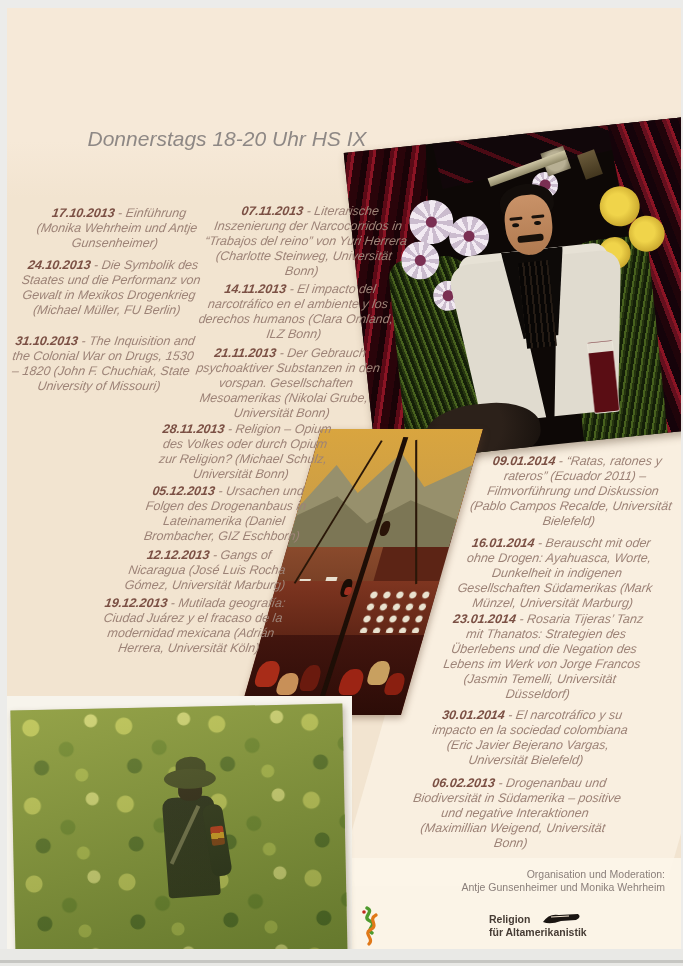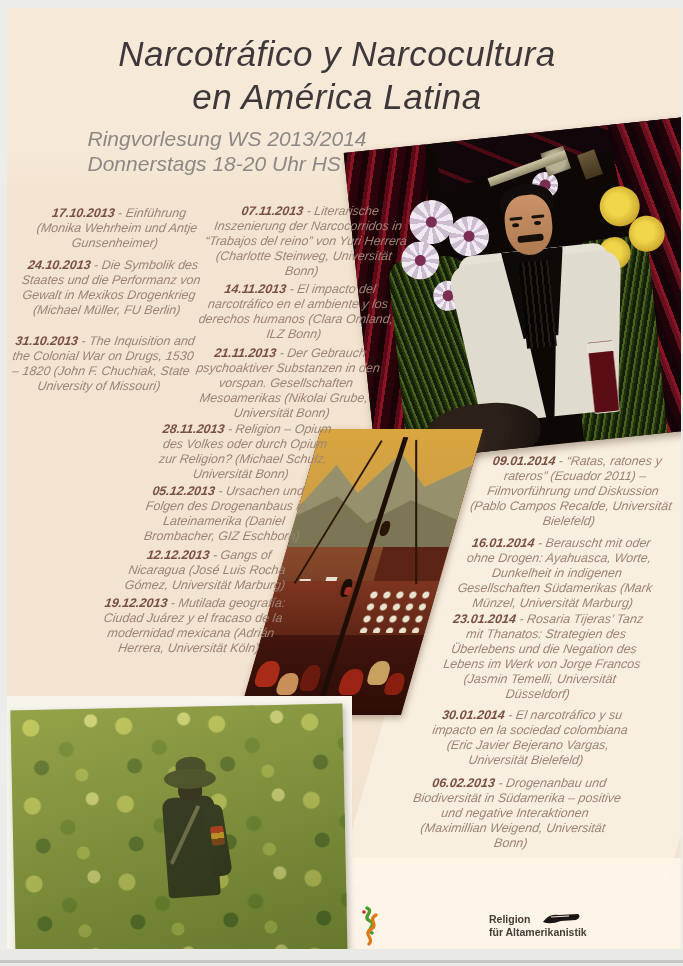--- a/index.html
+++ b/index.html
@@ -129,26 +129,21 @@
 </style>
 </head>
 <body>
 
 <div class="page">
   <div class="poster">
     <div class="band-top"></div>
     <div class="band-right"></div>
     <div class="band-bottom"></div>
 
-    <div class="title">
-      <div>Narcotráfico y Narcocultura</div>
-      <div>en América Latina</div>
-    </div>
     <div class="subtitle">
-      <div>Ringvorlesung WS 2013/2014</div>
       <div>Donnerstags 18-20 Uhr HS IX</div>
     </div>
 
     <div class="malverde">
       <div class="curtT"></div>
       <div class="curtL"></div>
       <div class="curtR"></div>
       <div class="greens" style="left:32px;"></div>
       <div class="greens" style="right:52px;transform:scaleX(-1);"></div>
       <div class="daisy" style="left:58px;top:56px;width:44px;height:44px;"></div>
@@ -220,20 +215,24 @@
     <div class="lec" style="left:146px;top:414px;width:182px;"><span class="ld">28.11.2013</span> <span class="lt">- Religion – Opium des Volkes oder durch Opium zur Religion? (Michael Schulz, Universität Bonn)</span></div>
     <div class="lec" style="left:128px;top:476px;width:180px;"><span class="ld">05.12.2013</span> <span class="lt">- Ursachen und Folgen des Drogenanbaus in Lateinamerika (Daniel Brombacher, GIZ Eschborn)</span></div>
     <div class="lec" style="left:110px;top:540px;width:180px;"><span class="ld">12.12.2013</span> <span class="lt">- Gangs of Nicaragua (José Luis Rocha Gómez, Universität Marburg)</span></div>
     <div class="lec" style="left:92px;top:588px;width:186px;"><span class="ld">19.12.2013</span> <span class="lt">- Mutilada geografía: Ciudad Juárez y el fracaso de la modernidad mexicana (Adrián Herrera, Universität Köln)</span></div>
     <div class="lec" style="left:464px;top:446px;width:204px;"><span class="ld">09.01.2014</span> <span class="lt">- “Ratas, ratones y rateros” (Ecuador 2011) – Filmvorführung und Diskussion (Pablo Campos Recalde, Universität Bielefeld)</span></div>
     <div class="lec" style="left:448px;top:528px;width:204px;"><span class="ld">16.01.2014</span> <span class="lt">- Berauscht mit oder ohne Drogen: Ayahuasca, Worte, Dunkelheit in indigenen Gesellschaften Südamerikas (Mark Münzel, Universität Marburg)</span></div>
     <div class="lec" style="left:434px;top:604px;width:204px;"><span class="ld">23.01.2014</span> <span class="lt">- Rosaria Tijeras’ Tanz mit Thanatos: Strategien des Überlebens und die Negation des Lebens im Werk von Jorge Francos (Jasmin Temelli, Universität Düsseldorf)</span></div>
     <div class="lec" style="left:420px;top:700px;width:204px;"><span class="ld">30.01.2014</span> <span class="lt">- El narcotráfico y su impacto en la sociedad colombiana (Eric Javier Bejerano Vargas, Universität Bielefeld)</span></div>
     <div class="lec" style="left:402px;top:768px;width:212px;"><span class="ld">06.02.2013</span> <span class="lt">- Drogenanbau und Biodiversität in Südamerika – positive und negative Interaktionen (Maximillian Weigend, Universität Bonn)</span></div>
 
+    <div class="org">
+      <div>Organisation und Moderation:</div>
+      <div>Antje Gunsenheimer und Monika Wehrheim</div>
+    </div>
 
     <div class="logo-squiggle">
       <svg width="26" height="40" viewBox="0 0 26 40">
         <path d="M8,2 C16,6 2,11 11,15 C19,19 6,23 13,27" fill="none" stroke="#4e9a2e" stroke-width="3.4" stroke-linecap="round"></path>
         <path d="M17,9 C8,14 21,19 11,24 C4,28 16,33 10,38" fill="none" stroke="#e07818" stroke-width="3.2" stroke-linecap="round"></path>
         <circle cx="5" cy="6" r="1.8" fill="#c0281e"></circle>
       </svg>
     </div>
     <div class="abt">
       <svg width="42" height="15" viewBox="0 0 42 15">

